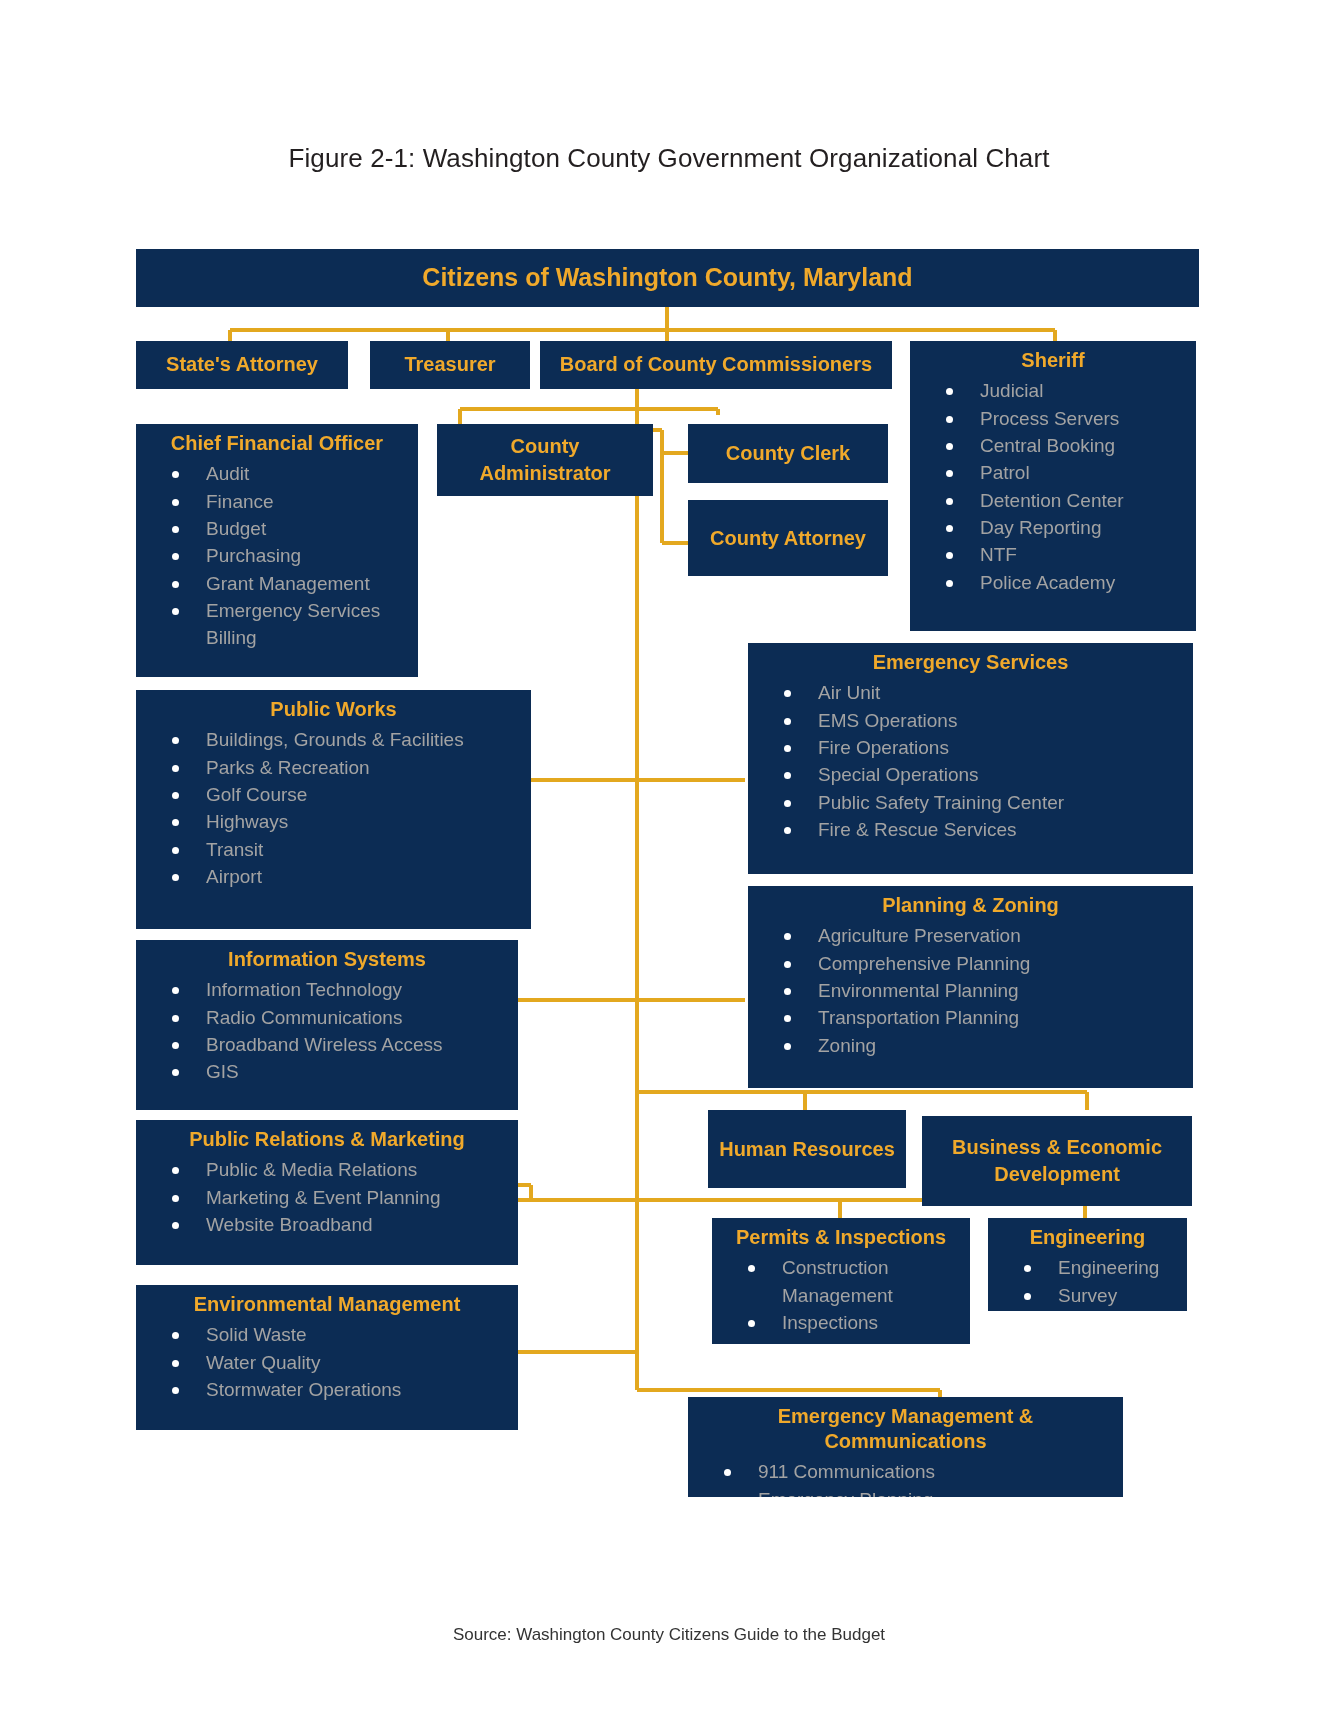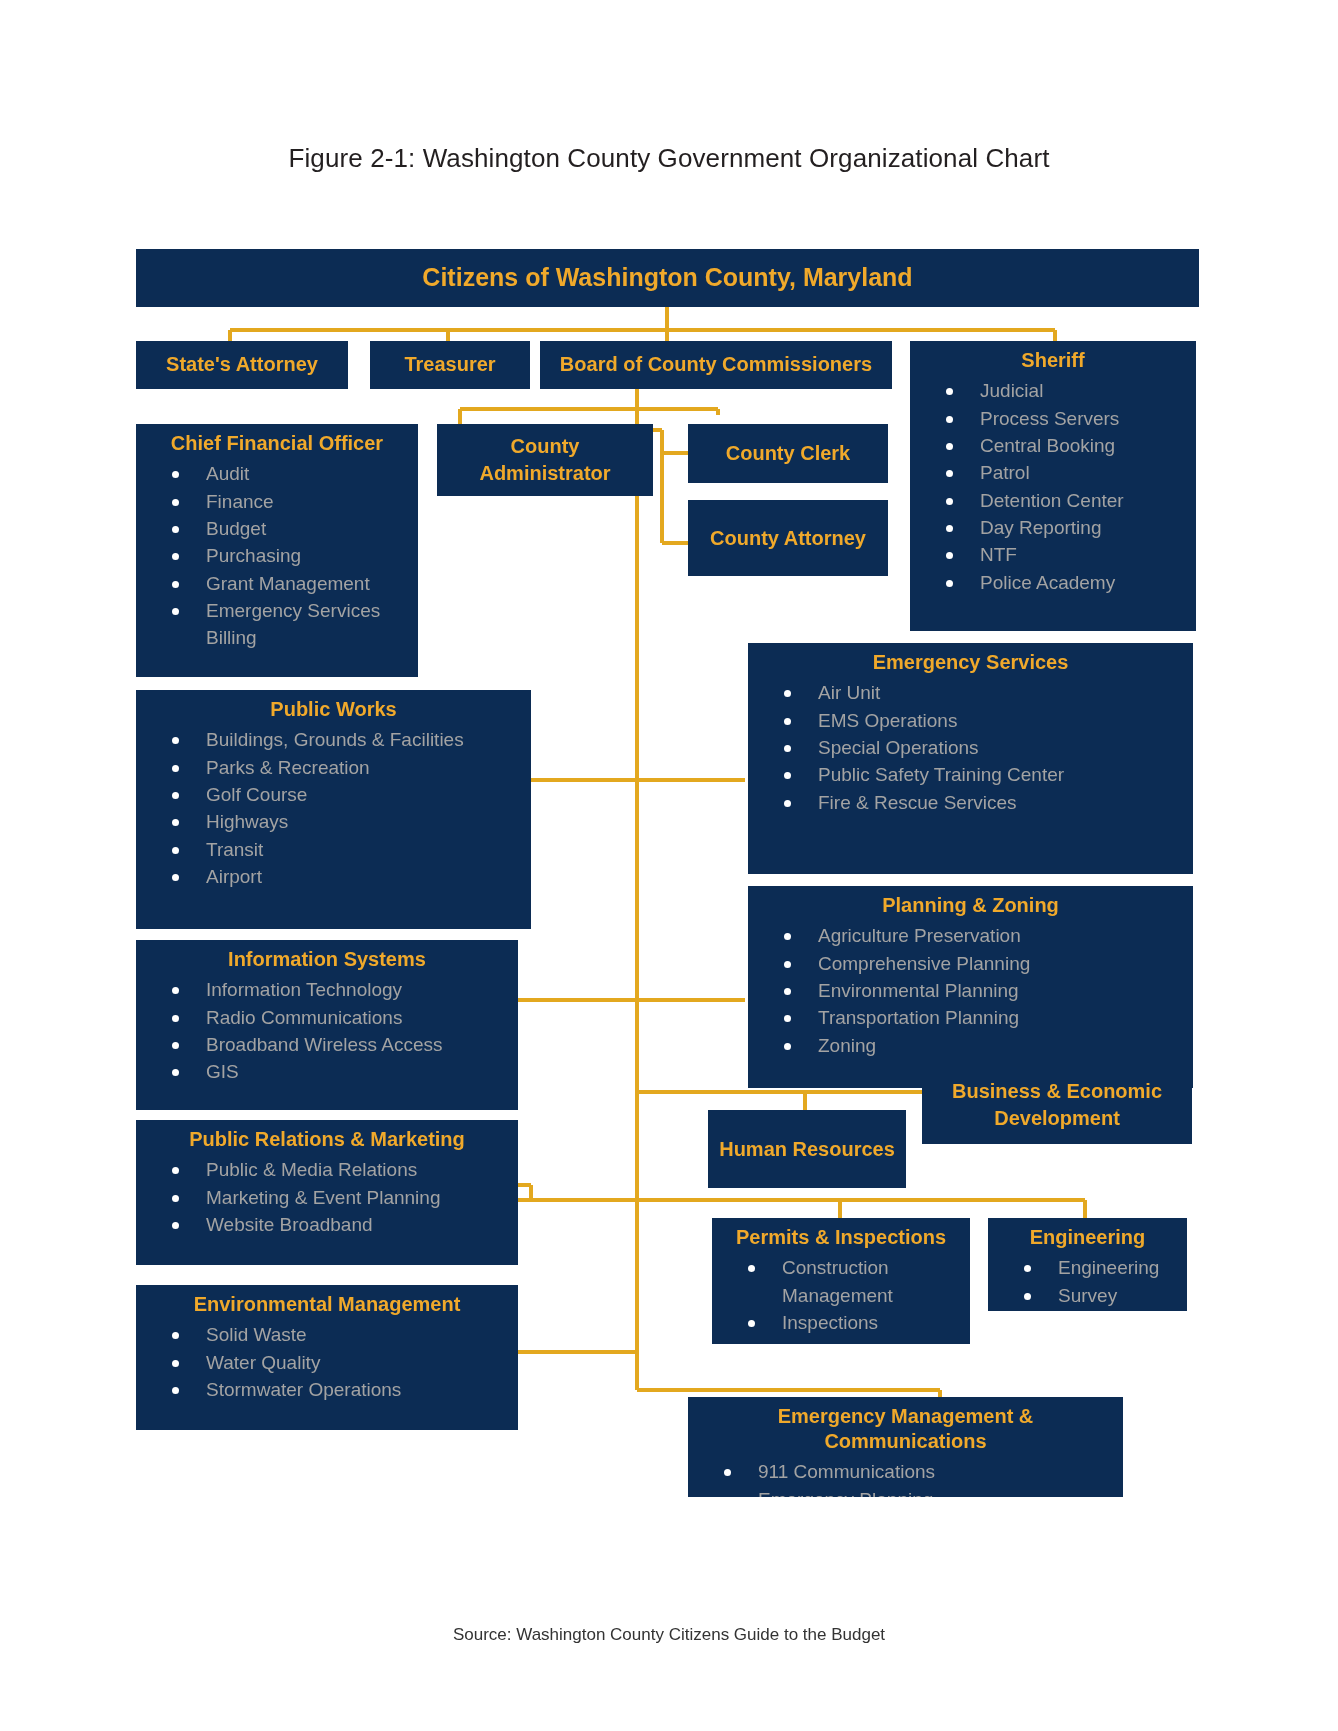--- a/index.html
+++ b/index.html
@@ -66,21 +66,21 @@
   
   #box-public-works{left:136px;top:690px;width:395px;height:239px;}
   #box-info-systems{left:136px;top:940px;width:382px;height:170px;}
   #box-prm{left:136px;top:1120px;width:382px;height:145px;}
   #box-env-mgmt{left:136px;top:1285px;width:382px;height:145px;}
 
   
   #box-emergency-services{left:748px;top:643px;width:445px;height:231px;}
   #box-planning-zoning{left:748px;top:886px;width:445px;height:202px;}
   #box-hr{left:708px;top:1110px;width:198px;height:78px;}
-  #box-bed{left:922px;top:1066px;width:270px;height:78px;}
+  #box-bed{left:922px;top:1116px;width:270px;height:90px;}
   #box-permits{left:712px;top:1218px;width:258px;height:126px;}
   #box-engineering{left:988px;top:1218px;width:199px;height:93px;}
   #box-emc{left:688px;top:1397px;width:435px;height:100px;}
 
   #box-hr .bx-title,#box-bed .bx-title,#box-county-admin .bx-title,
   #box-county-attorney .bx-title{line-height:1.35;}
 </style>
 </head>
 <body>
 
@@ -230,20 +230,21 @@
         <li>Water Quality</li>
         <li>Stormwater Operations</li>
       </ul>
   </div>
 
   <div class="box" id="box-emergency-services">
     <span class="bx-title">Emergency Services</span>
     <ul class="bx-list">
         <li>Air Unit</li>
         <li>EMS Operations</li>
+        <li>Fire Operations</li>
         <li>Special Operations</li>
         <li>Public Safety Training Center</li>
         <li>Fire &amp; Rescue Services</li>
       </ul>
   </div>
 
   <div class="box" id="box-planning-zoning">
     <span class="bx-title">Planning &amp; Zoning</span>
     <ul class="bx-list">
         <li>Agriculture Preservation</li>

